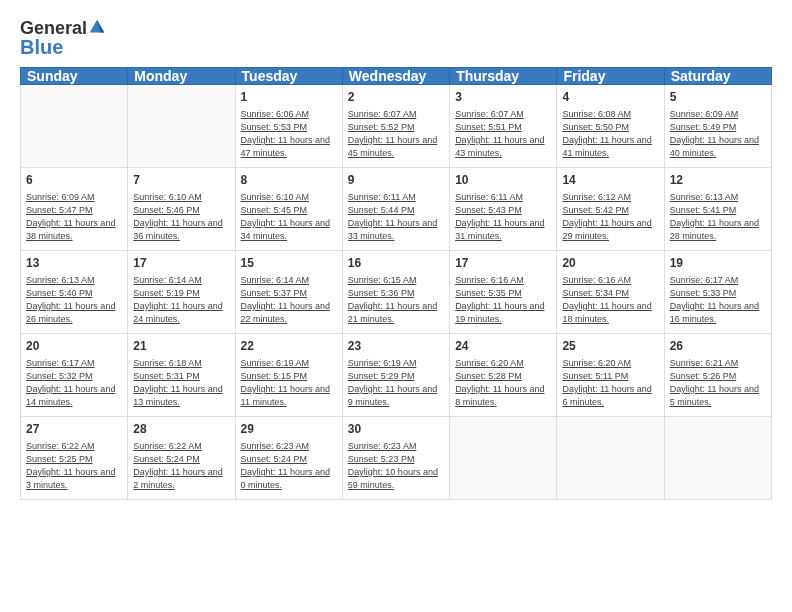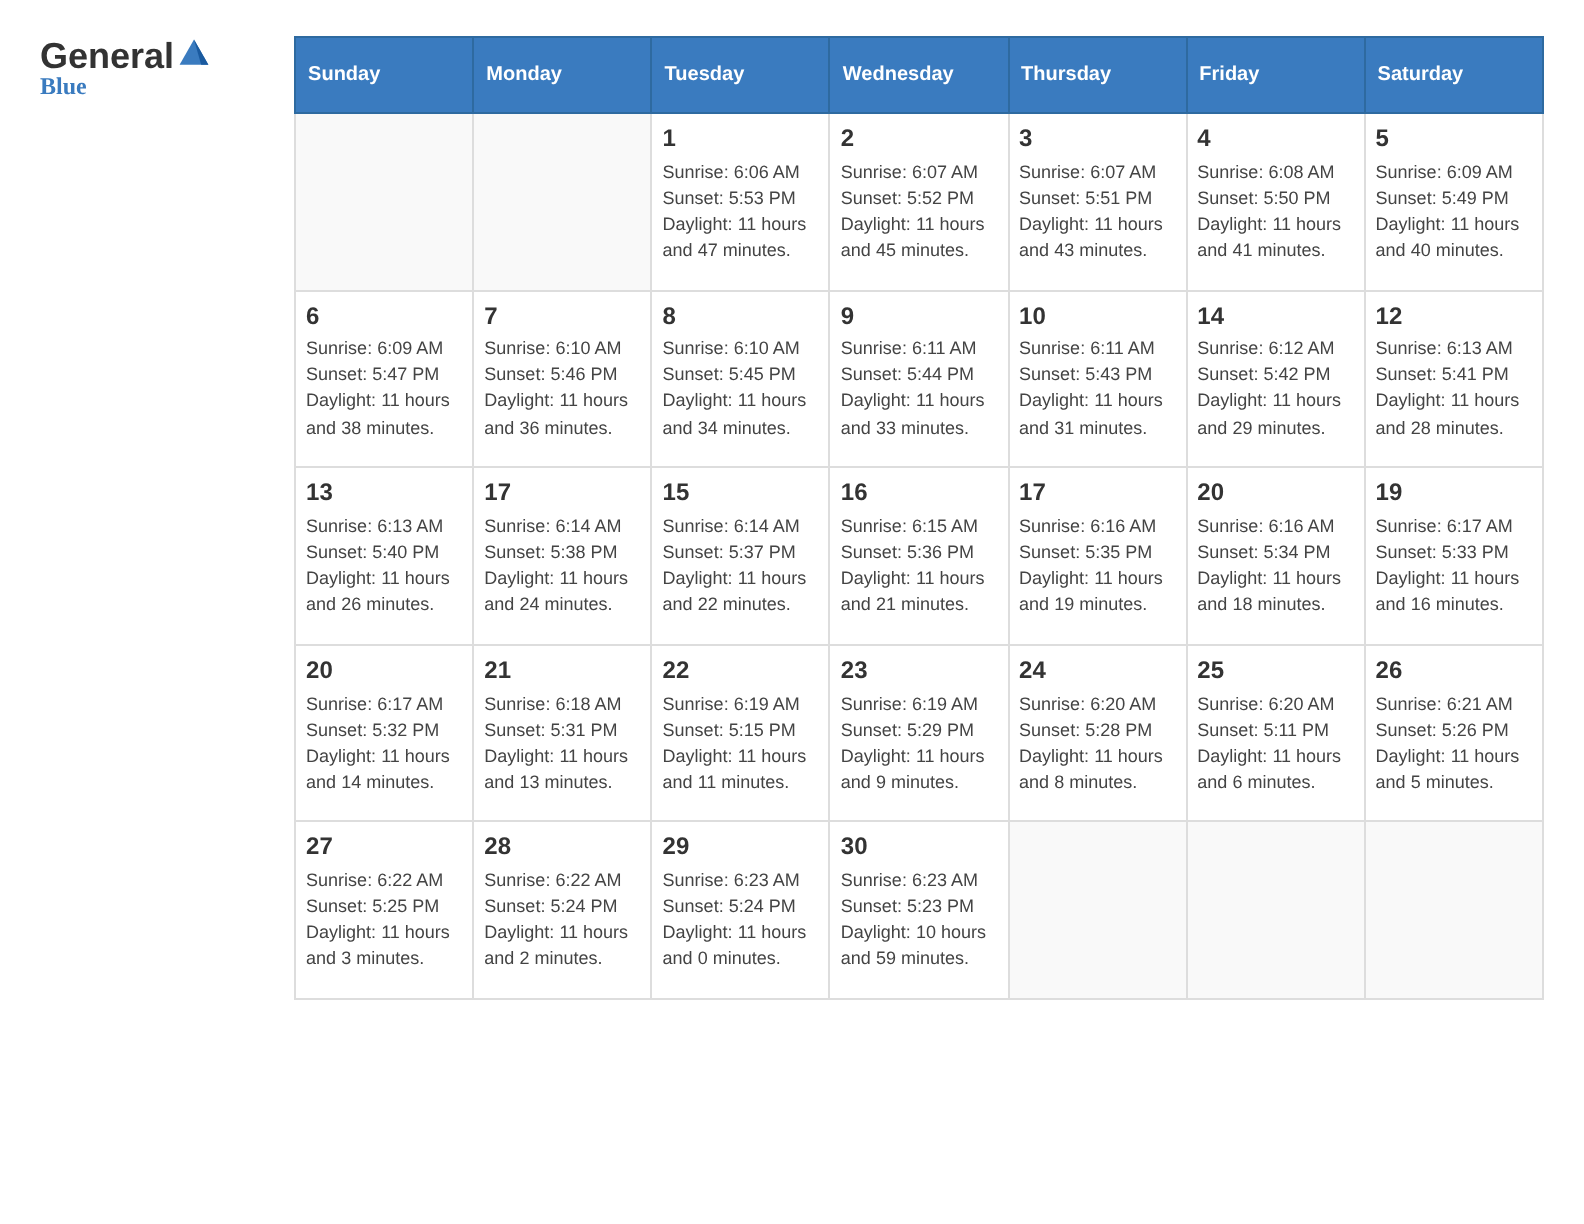--- a/index.html
+++ b/index.html
@@ -8,41 +8,39 @@
       background: #fff;
       width: 792px;
       height: 612px;
       overflow: hidden;
     }
     .page {
       width: 792px;
       height: 512px;
       padding: 18px 20px 12px 20px;
       display: flex;
-      flex-direction: row;
-      gap: 41px;
+      flex-direction: column;
     }
     .header {
       display: flex;
       justify-content: space-between;
       align-items: flex-start;
       margin-bottom: 10px;
     }
     .logo-text-general {
       font-size: 18px;
       font-weight: bold;
       color: #333;
       line-height: 1;
     }
     .logo-text-blue {
-      font-size: 12px;
+      font-size: 20px;
       font-weight: bold;
       color: #3a7bbf;
       line-height: 1;
-      font-family: Liberation Serif, serif;
     }
     .logo-icon {
       width: 18px;
       height: 18px;
       margin-left: 1px;
       margin-bottom: 1px;
     }
     .title-block {
       text-align: right;
     }
@@ -60,23 +58,23 @@
     .calendar {
       flex: 1;
       border: 1px solid #ccc;
       border-collapse: collapse;
       width: 100%;
       table-layout: fixed;
     }
     .calendar th {
       background-color: #3a7bbf;
       color: #fff;
-      font-size: 10px;
-      font-weight: bold;
-      padding: 13px 6px;
+      font-size: 14px;
+      font-weight: bold;
+      padding: 0 6px;
       text-align: left;
       border: 1px solid #2e6aa0;
     }
     .calendar td {
       vertical-align: top;
       padding: 4px 5px;
       font-size: 9.5px;
       color: #333;
       border: 1px solid #ddd;
       height: 82px;
@@ -89,20 +87,21 @@
       font-size: 12px;
       font-weight: bold;
       color: #333;
       display: block;
       margin-bottom: 2px;
     }
     .day-info {
       font-size: 9px;
       color: #444;
       line-height: 1.45;
+      text-decoration: underline;
     }
     .logo-wrapper {
       display: flex;
       flex-direction: column;
       align-items: flex-start;
     }
     .logo-line1 {
       display: flex;
       align-items: center;
     }
@@ -220,21 +219,21 @@
         <tr>
           <td>
             <span class="day-number">13</span>
             <div class="day-info">Sunrise: 6:13 AM
 Sunset: 5:40 PM
 Daylight: 11 hours and 26 minutes.</div>
           </td>
           <td>
             <span class="day-number">17</span>
             <div class="day-info">Sunrise: 6:14 AM
-Sunset: 5:38 PM
+Sunset: 5:19 PM
 Daylight: 11 hours and 24 minutes.</div>
           </td>
           <td>
             <span class="day-number">15</span>
             <div class="day-info">Sunrise: 6:14 AM
 Sunset: 5:37 PM
 Daylight: 11 hours and 22 minutes.</div>
           </td>
           <td>
             <span class="day-number">16</span>

